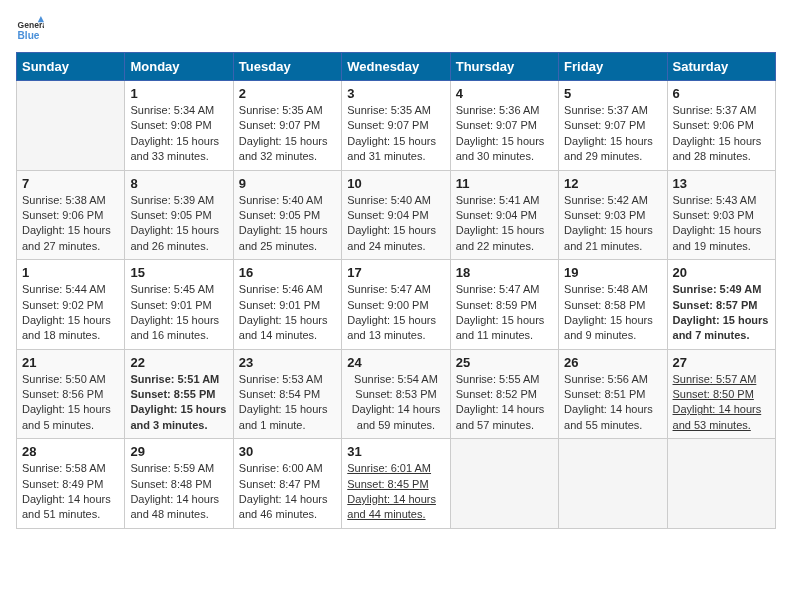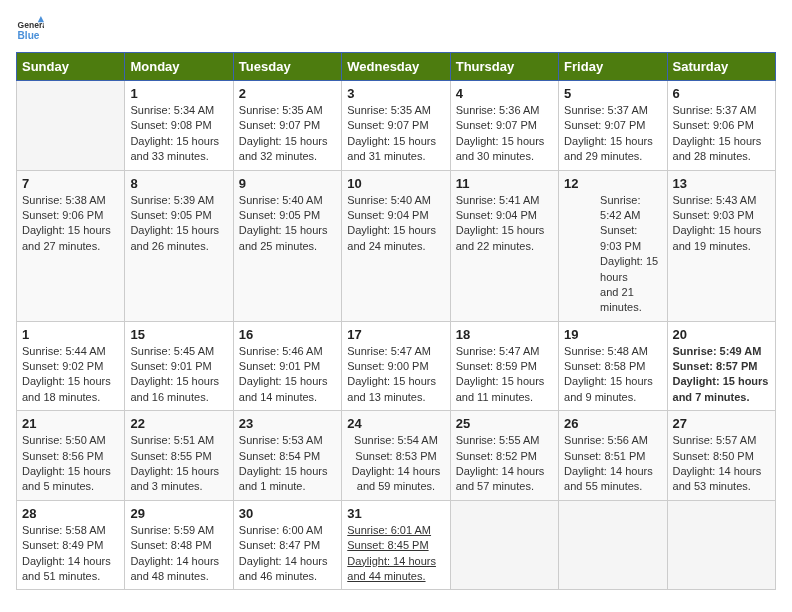--- a/index.html
+++ b/index.html
@@ -36,21 +36,21 @@
     .subtitle {
       font-size: 15px;
       color: #555;
     }
     table {
       width: 100%;
       border-collapse: collapse;
       font-size: 11px;
     }
     th {
-      background-color: #4d7c0f;
+      background-color: #0369a1;
       color: #fff;
       text-align: left;
       padding: 6px 5px;
       font-size: 13px;
       font-weight: bold;
       border: 1px solid #3a62b0;
     }
     td {
       border: 1px solid #ccc;
       padding: 5px 5px;
@@ -188,21 +188,21 @@
         </td>
         <td>
           <span class="day-number">11</span>
           <div class="day-info" style="white-space: pre-line;">Sunrise: 5:41 AM
 Sunset: 9:04 PM
 Daylight: 15 hours
 and 22 minutes.</div>
         </td>
         <td>
           <span class="day-number">12</span>
-          <div class="day-info" style="white-space: pre-line; margin-left: 36px;">Sunrise: 5:42 AM
+          <div class="day-info" style="white-space: pre-line;">Sunrise: 5:42 AM
 Sunset: 9:03 PM
 Daylight: 15 hours
 and 21 minutes.</div>
         </td>
         <td>
           <span class="day-number">13</span>
           <div class="day-info" style="white-space: pre-line;">Sunrise: 5:43 AM
 Sunset: 9:03 PM
 Daylight: 15 hours
 and 19 minutes.</div>
@@ -262,21 +262,21 @@
       <tr class="week-row">
         <td>
           <span class="day-number">21</span>
           <div class="day-info" style="white-space: pre-line;">Sunrise: 5:50 AM
 Sunset: 8:56 PM
 Daylight: 15 hours
 and 5 minutes.</div>
         </td>
         <td>
           <span class="day-number">22</span>
-          <div class="day-info" style="white-space: pre-line;">Sunrise: 5:51 AM
+          <div class="day-info" style="white-space: pre-line; font-weight: bold;">Sunrise: 5:51 AM
 Sunset: 8:55 PM
 Daylight: 15 hours
 and 3 minutes.</div>
         </td>
         <td>
           <span class="day-number">23</span>
           <div class="day-info" style="white-space: pre-line;">Sunrise: 5:53 AM
 Sunset: 8:54 PM
 Daylight: 15 hours
 and 1 minute.</div>
@@ -297,21 +297,21 @@
         </td>
         <td>
           <span class="day-number">26</span>
           <div class="day-info" style="white-space: pre-line;">Sunrise: 5:56 AM
 Sunset: 8:51 PM
 Daylight: 14 hours
 and 55 minutes.</div>
         </td>
         <td>
           <span class="day-number">27</span>
-          <div class="day-info" style="white-space: pre-line;">Sunrise: 5:57 AM
+          <div class="day-info" style="white-space: pre-line; text-decoration: underline;">Sunrise: 5:57 AM
 Sunset: 8:50 PM
 Daylight: 14 hours
 and 53 minutes.</div>
         </td>
       </tr>
       <tr class="week-row">
         <td>
           <span class="day-number">28</span>
           <div class="day-info" style="white-space: pre-line;">Sunrise: 5:58 AM
 Sunset: 8:49 PM

